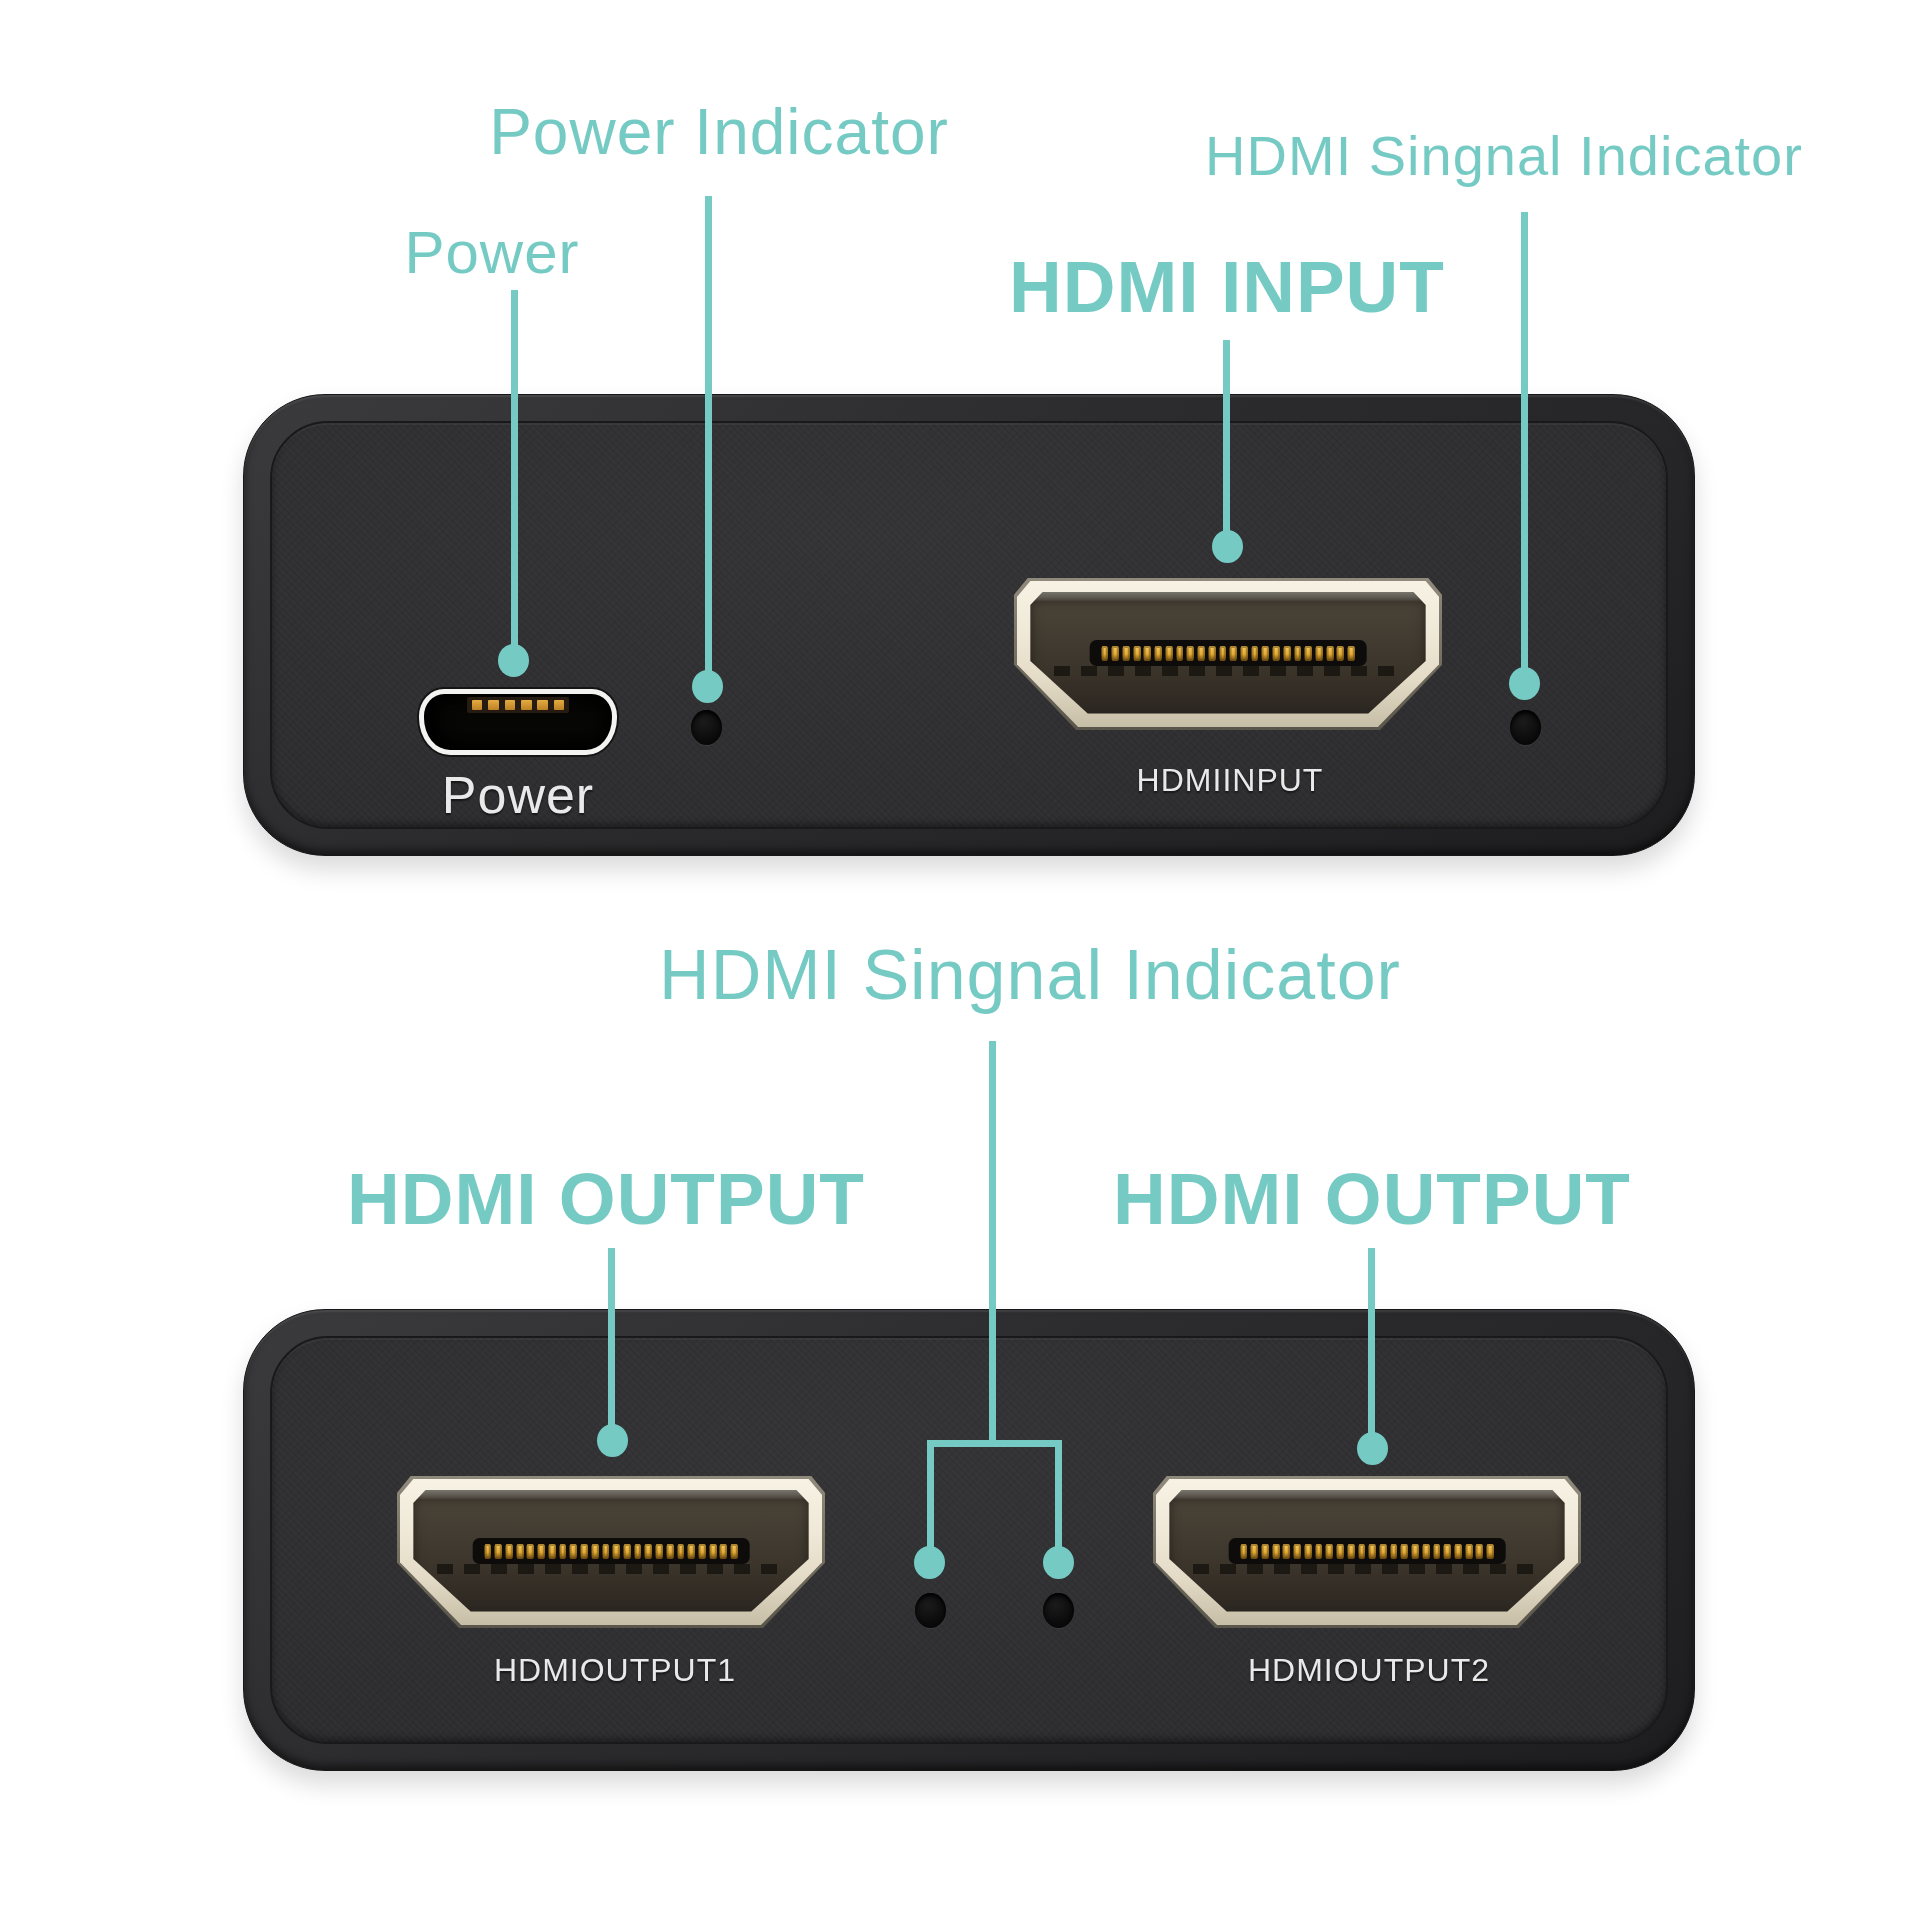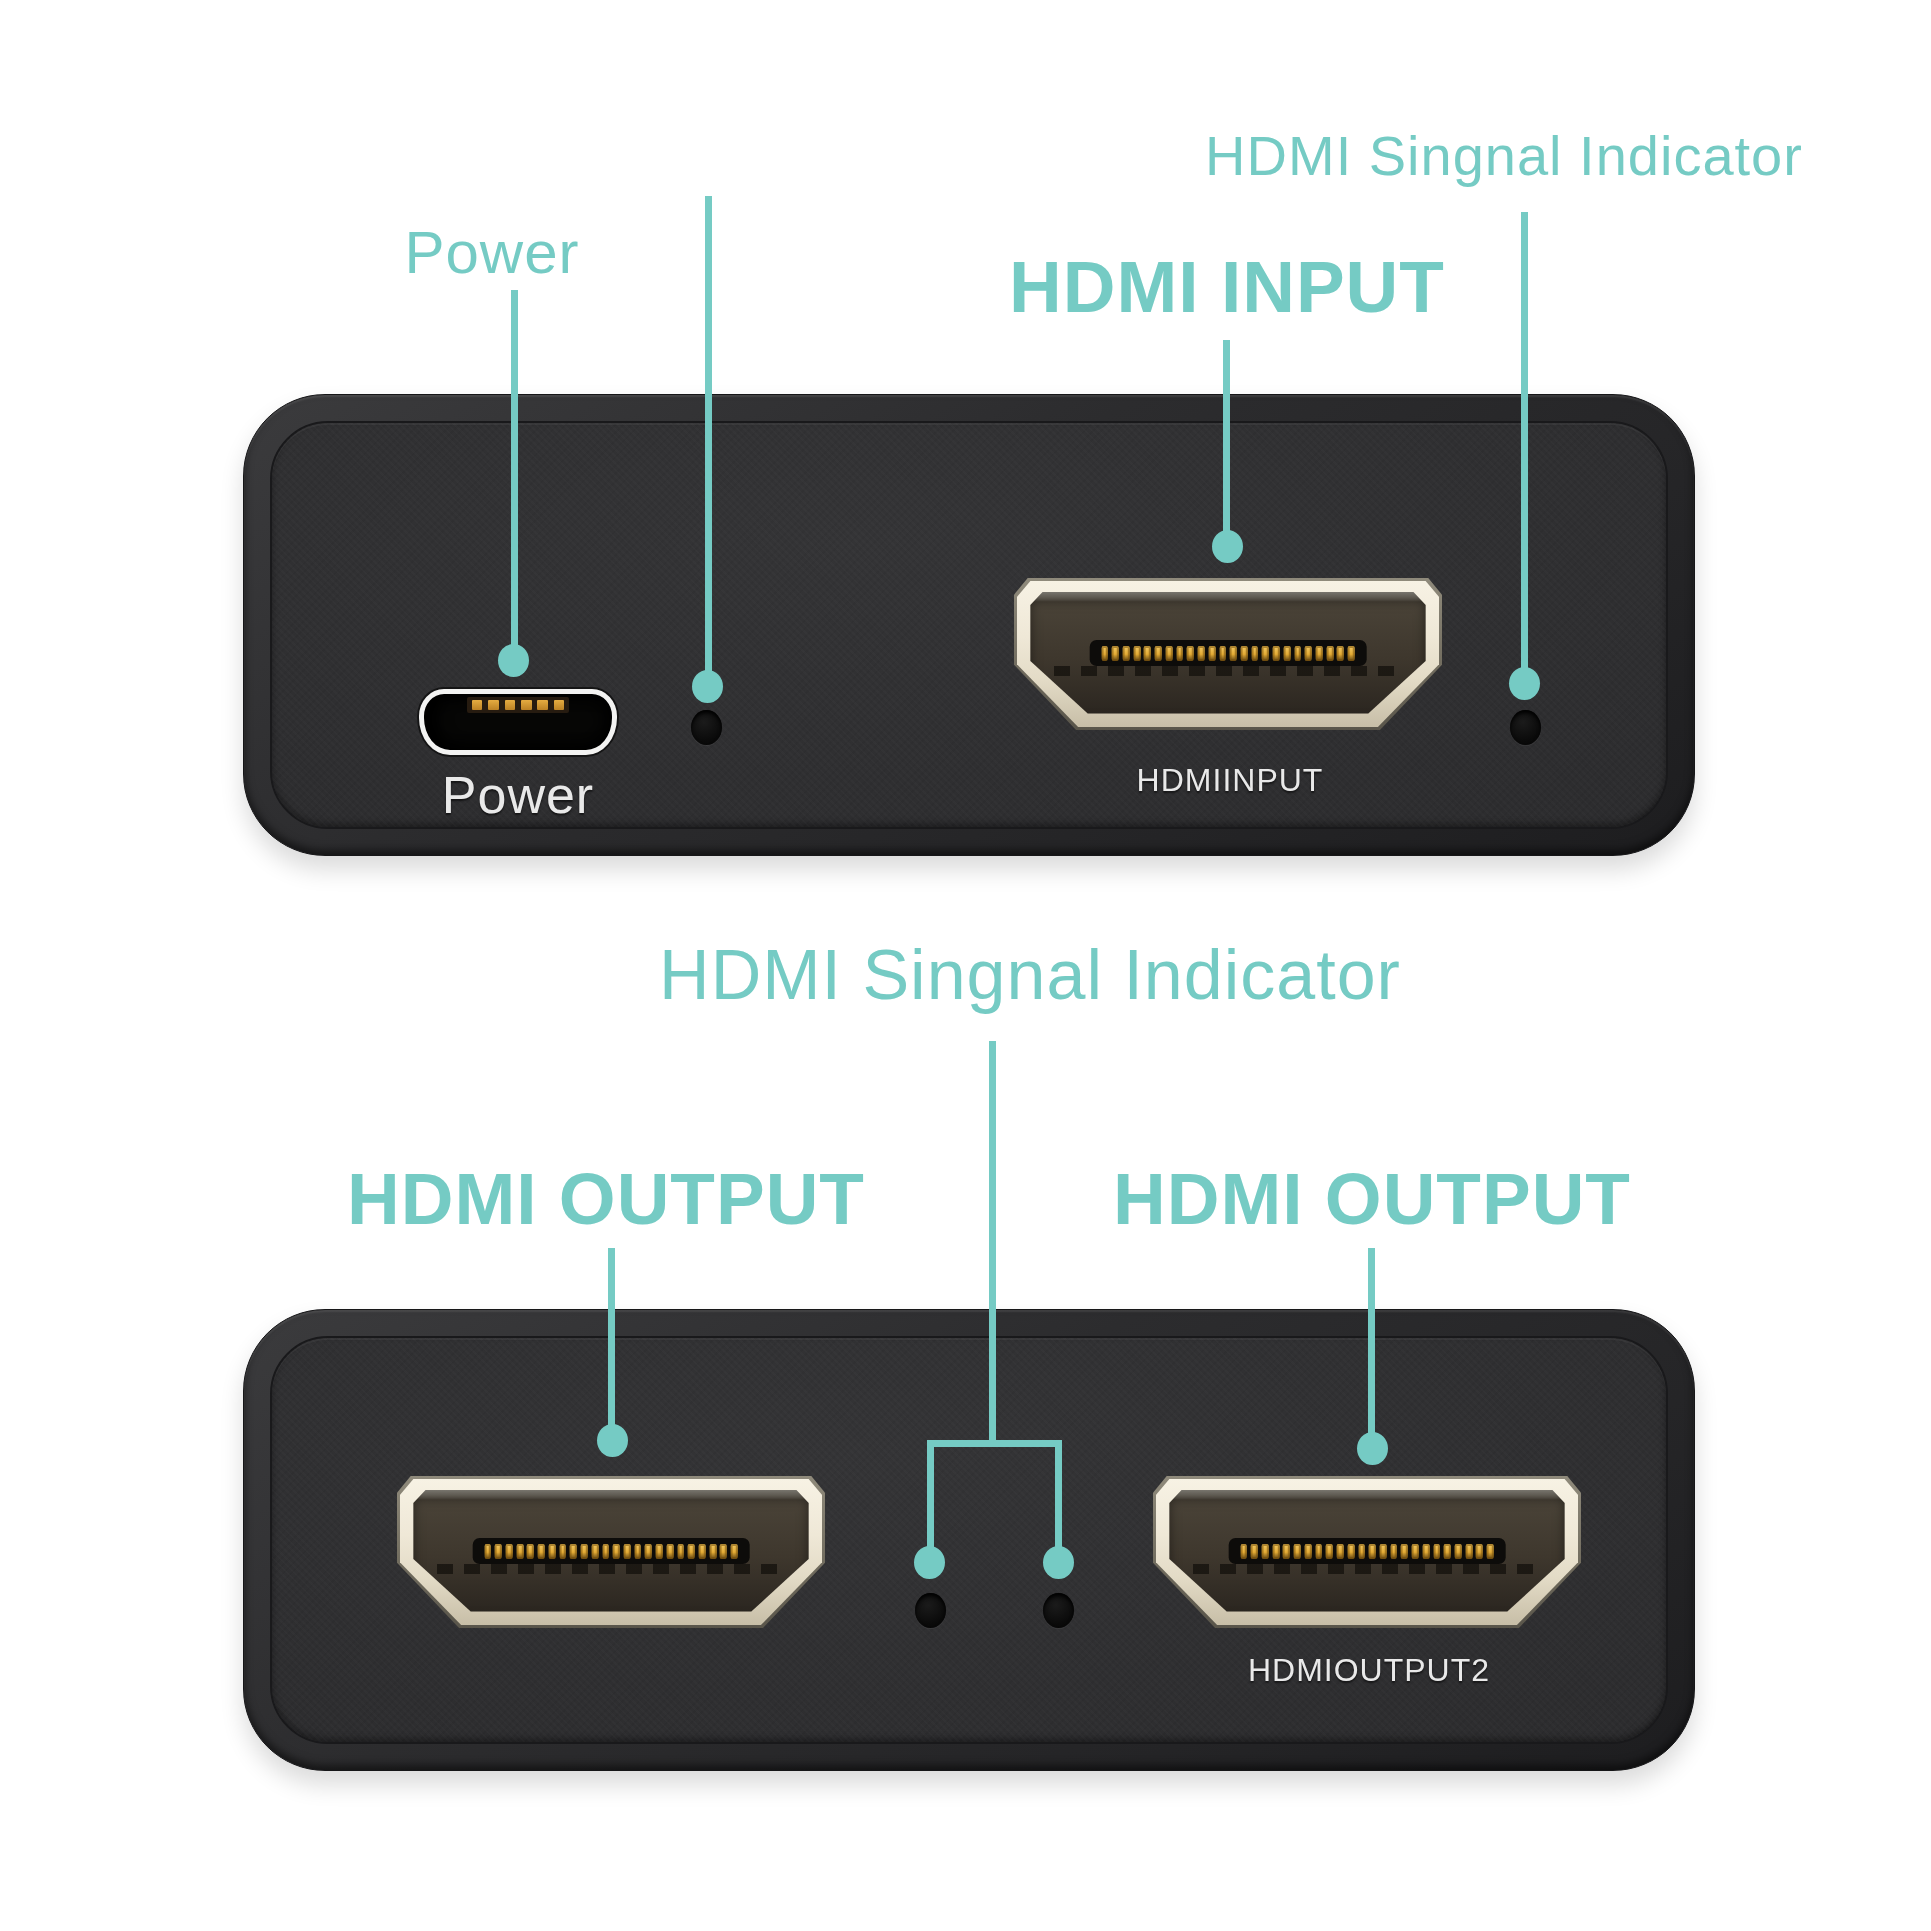--- a/index.html
+++ b/index.html
@@ -73,20 +73,21 @@
   .usb-pins{position:absolute;top:2.9px;left:50%;transform:translateX(-50%);box-sizing:border-box;
         width:102px;height:16.4px;background:#261b10;border-radius:1.9px;
         display:flex;gap:5.8px;padding:2.9px 4.8px;}
   .usb-pin{flex:1;background:linear-gradient(180deg,#e5ac41 0%,#bb8124 100%);border-radius:1px;}
 </style>
 </head>
 <body>
 
 <div class="stage">
 
+  <div class="callout co-md" style="left:719px;top:100px;">Power Indicator</div>
   <div class="callout co-pw" style="left:492px;top:223px;">Power</div>
   <div class="callout co-lg" style="left:1227px;top:250px;">HDMI INPUT</div>
   <div class="callout co-sm" style="left:1504px;top:128px;">HDMI Singnal Indicator</div>
 
   <div class="c-line" style="left:705px;top:196px;height:478px;"></div>
   <div class="c-dot" style="left:692px;top:670px;"></div>
 
   <div class="c-line" style="left:511px;top:290px;height:357px;"></div>
   <div class="c-dot" style="left:498px;top:644px;"></div>
 
@@ -201,20 +202,21 @@
               <div class="hdmi-pin"></div>
               <div class="hdmi-pin"></div>
               <div class="hdmi-pin"></div>
               <div class="hdmi-pin"></div>
               <div class="hdmi-pin"></div>
             </div>
         </div>
         <div class="hdmi-teeth"></div>
       </div>
     </div>
+    <div class="print print-port" style="left:371px;top:344px;">HDMIOUTPUT1</div>
 
     <div class="led-hole" style="left:671px;top:283px;"></div>
     <div class="led-hole" style="left:799px;top:283px;"></div>
 
     <div class="hdmi-port" style="left:909px;top:166px;">
       <div class="hdmi-outline hdmi-shape"></div>
       <div class="hdmi-bezel hdmi-shape"></div>
       <div class="hdmi-cavity hdmi-shape">
         <div class="hdmi-tongue">
           <div class="hdmi-pins">

